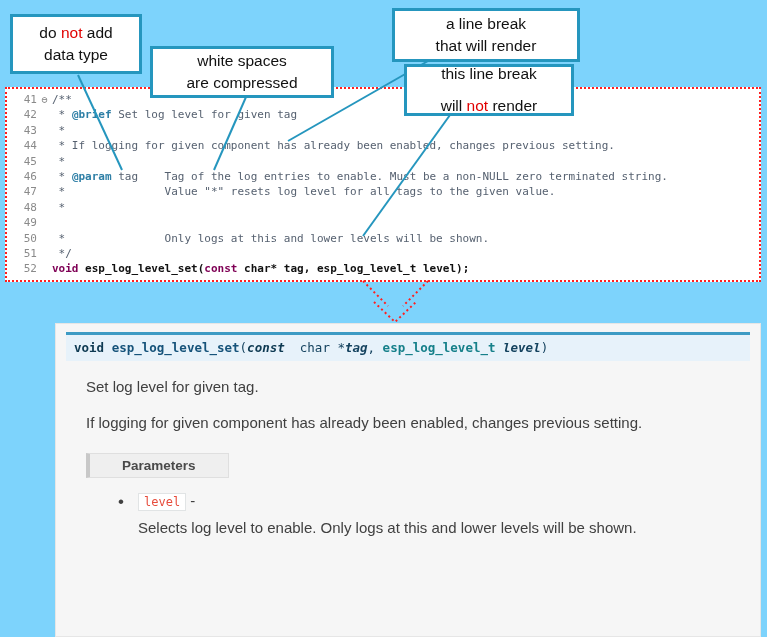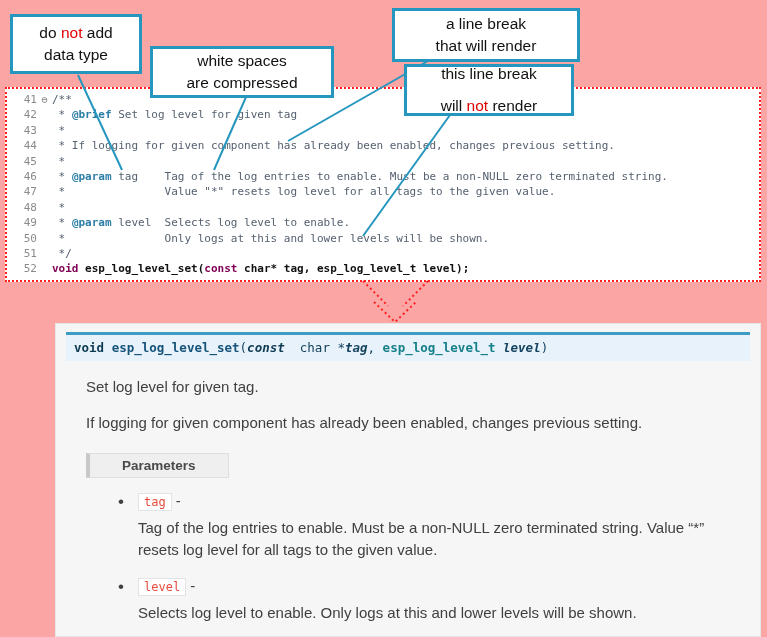--- a/index.html
+++ b/index.html
@@ -1,16 +1,16 @@
 <!DOCTYPE html>
 <html><head>
 <meta charset="utf-8">
 <style>
   html,body{margin:0;padding:0;background:#fff;}
-  #canvas{position:relative;width:767px;height:637px;background:#fca5a5;overflow:hidden;
+  #canvas{position:relative;width:767px;height:637px;background:#7dd3fc;overflow:hidden;
           font-family:"Liberation Sans",sans-serif;}
 
   
   .callout{position:absolute;background:#fff;border:3px solid #2596be;z-index:6;
            display:flex;flex-direction:column;justify-content:center;
            text-align:center;font-size:15.5px;color:#111;line-height:1.45;}
   .callout .red{color:#e00000;}
 
   
   #overlay{position:absolute;left:0;top:0;z-index:5;pointer-events:none;}
@@ -124,21 +124,20 @@
       <span class="ct"><span> *               Value "*" resets log level for all tags to the given value.</span><span class="doxtag"></span><span></span></span>
     </div>
     <div class="crow">
       <span class="ln">48</span>
       <span class="fold"></span>
       <span class="ct"><span> *</span><span class="doxtag"></span><span></span></span>
     </div>
     <div class="crow">
       <span class="ln">49</span>
       <span class="fold"></span>
-      <span class="ct"><span> * </span><span class="doxtag">@param</span><span> level  Selects log level to enable.</span></span>
     </div>
     <div class="crow">
       <span class="ln">50</span>
       <span class="fold"></span>
       <span class="ct"><span> *               Only logs at this and lower levels will be shown.</span><span class="doxtag"></span><span></span></span>
     </div>
     <div class="crow">
       <span class="ln">51</span>
       <span class="fold"></span>
       <span class="ct"><span> */</span><span class="doxtag"></span><span></span></span>
@@ -153,23 +152,19 @@
   <div id="docpanel">
     <div id="sigbar"><span class="kw">void </span><span class="nm">esp_log_level_set</span><span>(</span><span class="kw it">const</span><span>  char *</span><span class="it">tag</span><span>, </span><span class="ty">esp_log_level_t </span><span class="it">level</span><span>)</span></div>
 
     <div class="docpara">Set log level for given tag.</div>
     <div class="docpara">If logging for given component has already been enabled, changes previous setting.</div>
 
     <div id="paramsbox">Parameters</div>
 
     <ul id="paramlist">
       <li>
-        <span class="chip">tag</span><span class="dash"> -</span>
-        <div class="pdesc">Tag of the log entries to enable. Must be a non-NULL zero terminated string. Value “*” resets log level for all tags to the given value.</div>
-      </li>
-      <li>
         <span class="chip">level</span><span class="dash"> -</span>
         <div class="pdesc">Selects log level to enable. Only logs at this and lower levels will be shown.</div>
       </li>
     </ul>
   </div>
 
 </div>
 
 </body></html>

